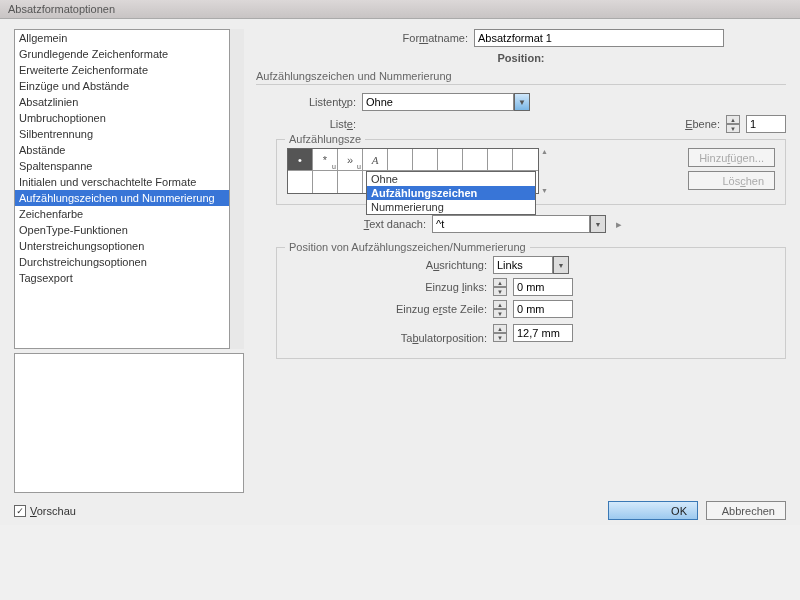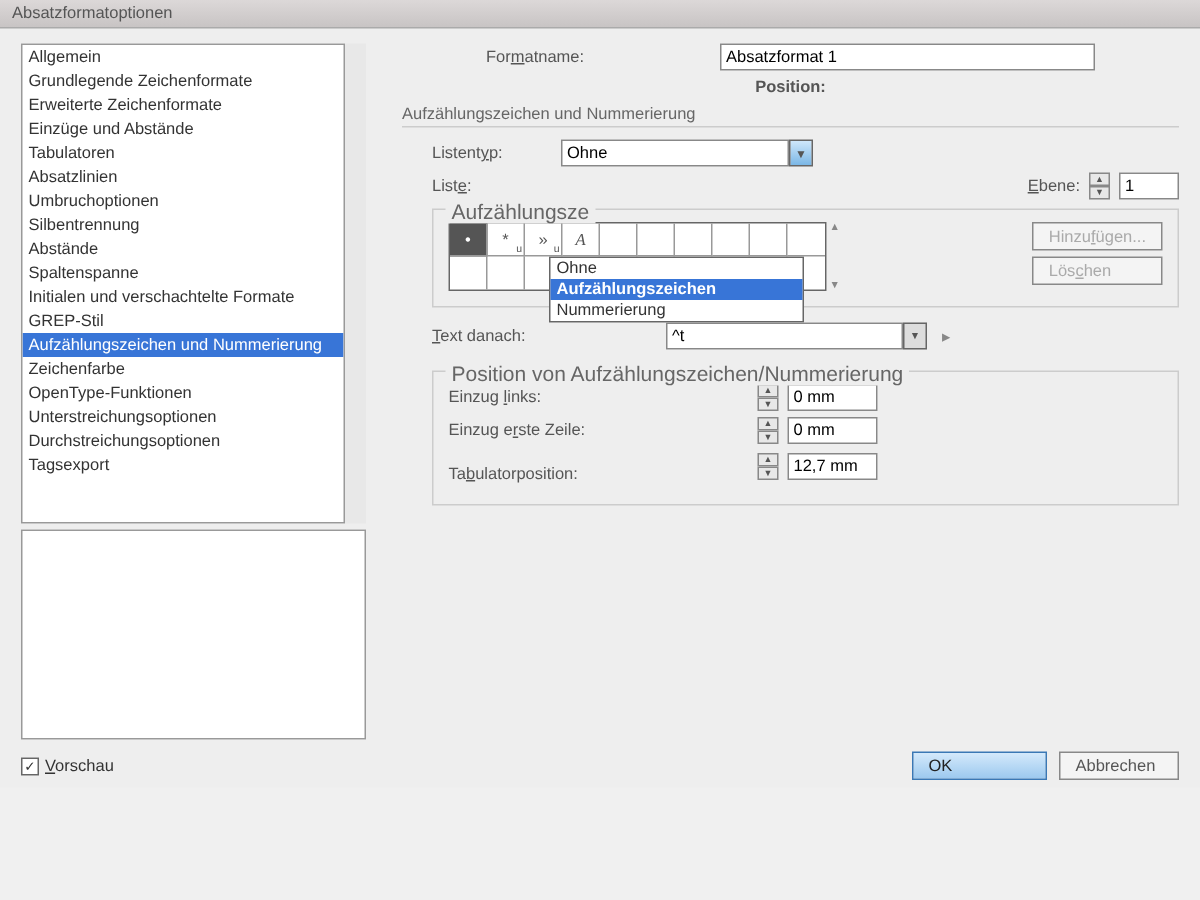--- a/index.html
+++ b/index.html
@@ -1,49 +1,49 @@
 <!DOCTYPE html>
 <html><head>
 <meta charset="utf-8">
 <style>
   * { box-sizing: border-box; margin: 0; padding: 0; }
   body { font-family: "Segoe UI", Tahoma, sans-serif; font-size: 11px; color: #333; background: #f0f0f0; width: 800px; height: 600px; overflow: hidden; }
   .dialog { width: 800px; height: 525px; background: #eee; display: flex; flex-direction: column; }
   .titlebar { background: linear-gradient(to bottom, #dcd8d8, #c8c4c4); color: #555; padding: 3px 8px; font-size: 11px; border-bottom: 1px solid #aaa; }
-  .body { flex: 1; display: flex; padding: 10px 14px 0 14px; gap: 24px; }
+  .body { flex: 1; display: flex; padding: 10px 14px 0 14px; gap: 12px; }
   .left { width: 230px; display: flex; flex-direction: column; }
   .catlist { border: 1px solid #999; background: #fff; height: 320px; overflow-y: auto; font-size: 11px; }
   .catlist div { padding: 2px 4px; white-space: nowrap; cursor: default; }
   .catlist .sel { background: #3875d7; color: #fff; }
   .preview { border: 1px solid #999; background: #fff; height: 140px; margin-top: 4px; }
   .catwrap { display: flex; height: 320px; }
   .catwrap .catlist { flex: 1; }
   .vspacer { width: 14px; background: #e8e8e8; }
   .right { flex: 1; display: flex; flex-direction: column; font-size: 11px; color: #555; position: relative; }
   .row { display: flex; align-items: center; gap: 6px; margin-bottom: 4px; }
-  .lab { }
+  .lab { text-align: right; }
   .inp { border: 1px solid #888; background: #fff; height: 18px; padding: 1px 3px; font-size: 11px; }
   .sectitle { color: #666; margin: 4px 0 8px 0; border-bottom: 1px solid #ccc; padding-bottom: 2px; }
   .panel { position: relative; }
   .dd { display: flex; align-items: center; }
   .dd input { border: 1px solid #888; background: #fff; height: 18px; padding: 1px 3px; font-size: 11px; }
   .ddbtn { width: 16px; height: 18px; border: 1px solid #666; background: linear-gradient(to bottom,#cfe7fb,#7bb7e6); display: flex; align-items: center; justify-content: center; font-size: 8px; cursor: pointer; }
   .options { position: absolute; left: 366px; top: 171px; width: 170px; background: #fff; border: 1px solid #666; z-index: 10; font-size: 11px; }
   .options div { padding: 1px 4px; }
   .options .hl { background: #3875d7; color: #fff; font-weight: bold; }
   .fieldset { border: 1px solid #ccc; padding: 8px 10px 10px 10px; margin-top: 6px; position: relative; }
-  .legend { position: absolute; top: -7px; left: 8px; background: #eee; padding: 0 4px; color: #666; font-size: 14px; }
+  .legend { position: absolute; top: -7px; left: 8px; background: #eee; padding: 0 4px; color: #666; font-size: 11px; }
   .glyphgrid { display: inline-block; border: 1px solid #666; background: #fff; }
   .glyphrow { display: flex; }
   .glyphcell { width: 25px; height: 22px; border-right: 1px solid #999; border-bottom: 1px solid #999; display: flex; align-items: center; justify-content: center; font-size: 11px; color: #555; position: relative; }
   .glyphcell:last-child { border-right: none; }
   .glyphrow:last-child .glyphcell { border-bottom: none; }
   .glyphcell.sel { background: #555; color: #fff; }
   .sub { position: absolute; bottom: 0; right: 1px; font-size: 7px; }
-  .btn { border: 1px solid #888; background: #f4f4f4; padding: 1px 10px; font-size: 11px; min-width: 80px; height: 19px; text-align: left; color: #555; }
+  .btn { border: 1px solid #888; background: #f4f4f4; padding: 1px 10px; font-size: 11px; min-width: 80px; height: 19px; text-align: right; color: #555; }
   .btn.primary { background: linear-gradient(to bottom,#d4e9fb,#9cc9ef); border: 1px solid #3a78b5; color: #222; min-width: 90px; }
   .btn.dim { color: #aaa; }
   .footer { display: flex; align-items: center; padding: 8px 14px 12px 14px; }
   .chk { display: flex; align-items: center; gap: 4px; }
   .chk .box { width: 12px; height: 12px; border: 1px solid #666; background: #fff; display: flex; align-items: center; justify-content: center; font-size: 9px; color: #333; }
   .u { text-decoration: underline; }
   .stepper { display:flex; flex-direction:column; }
   .stepper div { width: 14px; height: 9px; border: 1px solid #888; background: #e8e8e8; font-size: 6px; display:flex; align-items:center; justify-content:center; cursor:pointer; }
   .arr { font-size: 7px; }
 </style>
@@ -55,28 +55,26 @@
 
   <div class="body">
 
     <div class="left">
       <div class="catwrap">
         <div class="catlist" id="catlist">
             <div>Allgemein</div>
             <div>Grundlegende Zeichenformate</div>
             <div>Erweiterte Zeichenformate</div>
             <div>Einzüge und Abstände</div>
-            <div>Tabulatoren</div>
             <div>Absatzlinien</div>
             <div>Umbruchoptionen</div>
             <div>Silbentrennung</div>
             <div>Abstände</div>
             <div>Spaltenspanne</div>
             <div>Initialen und verschachtelte Formate</div>
-            <div>GREP-Stil</div>
             <div class="sel">Aufzählungszeichen und Nummerierung</div>
             <div>Zeichenfarbe</div>
             <div>OpenType-Funktionen</div>
             <div>Unterstreichungsoptionen</div>
             <div>Durchstreichungsoptionen</div>
             <div>Tagsexport</div>
           </div>
         <div class="vspacer"></div>
       </div>
       <div class="preview"></div>
@@ -174,20 +172,29 @@
                 <div class="ddbtn" style="background:#ddd;">
                   <span class="arr">▼</span>
                 </div>
               </div>
             <span style="color:#888; padding-left:4px;">▸</span>
           </div>
         </div>
 
         <div class="fieldset" style="margin-top:14px;">
           <span class="legend">Position von Aufzählungszeichen/Nummerierung</span>
+          <div class="row">
+            <span class="lab" style="width:200px;">A<span class="u">u</span>srichtung:</span>
+            <div class="dd">
+                <input style="width: 60px;" value="Links">
+                <div class="ddbtn" style="background:#ddd;">
+                  <span class="arr">▼</span>
+                </div>
+              </div>
+          </div>
           <div class="row">
             <span class="lab" style="width:200px;">Einzug <span class="u">l</span>inks:</span>
             <div class="stepper">
                 <div>▲</div>
                 <div>▼</div>
               </div>
             <input class="inp" style="width: 60px;" value="0 mm">
           </div>
           <div class="row">
             <span class="lab" style="width:200px;">Einzug e<span class="u">r</span>ste Zeile:</span>

